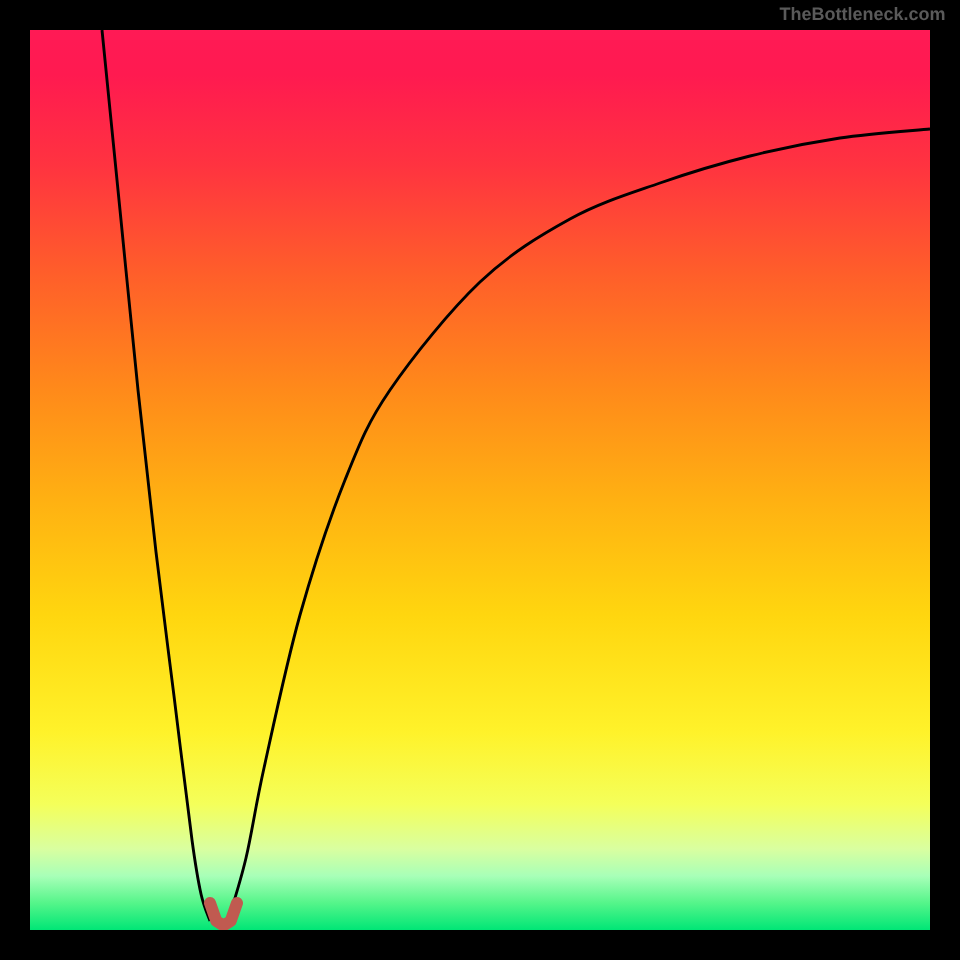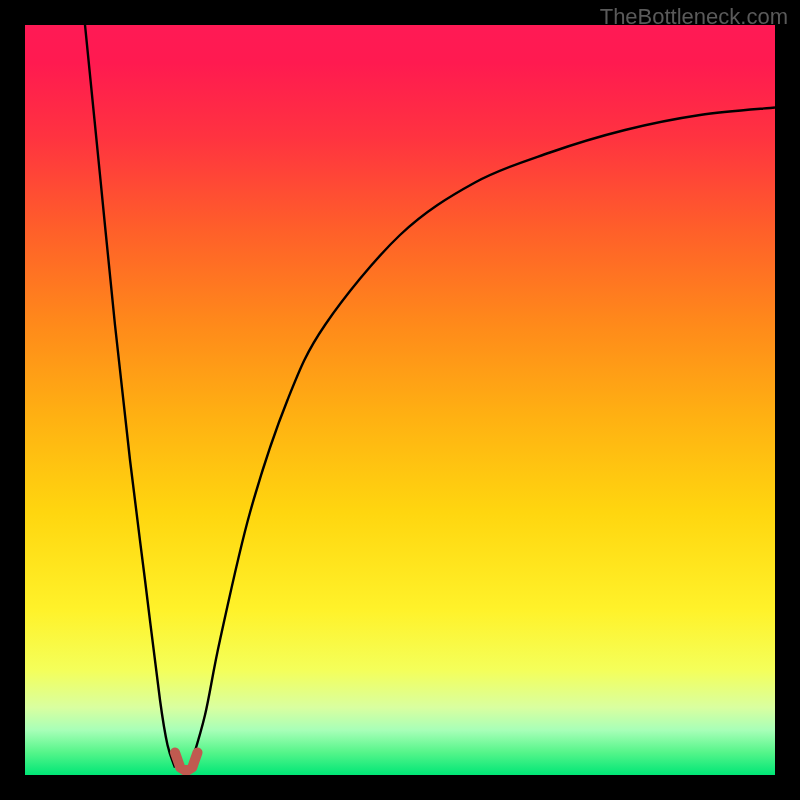--- a/index.html
+++ b/index.html
@@ -9,22 +9,22 @@
     background: #000;
     position: relative;
     font-family: Arial, Helvetica, sans-serif;
     overflow: hidden;
   }
   .watermark {
     position: absolute;
     top: 4px;
     right: 12px;
     color: #5a5a5a;
-    font-size: 22px;
-    font-weight: 400;
+    font-size: 15px;
+    font-weight: 700;
     z-index: 10;
   }
   .plot-area {
     position: absolute;
     left: 25px;
     top: 25px;
     width: 750px;
     height: 750px;
     overflow: hidden;
   }

